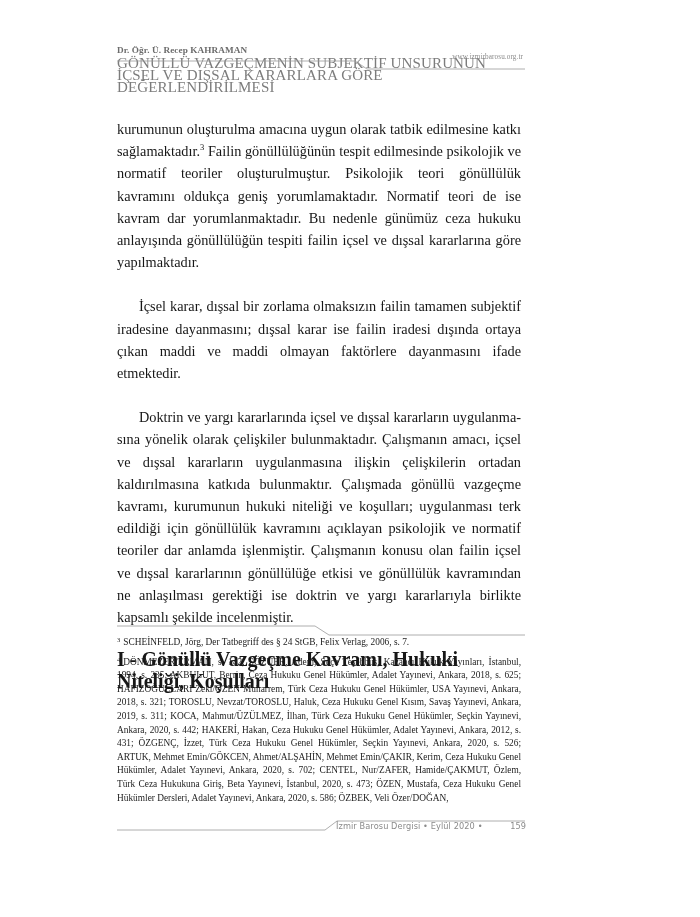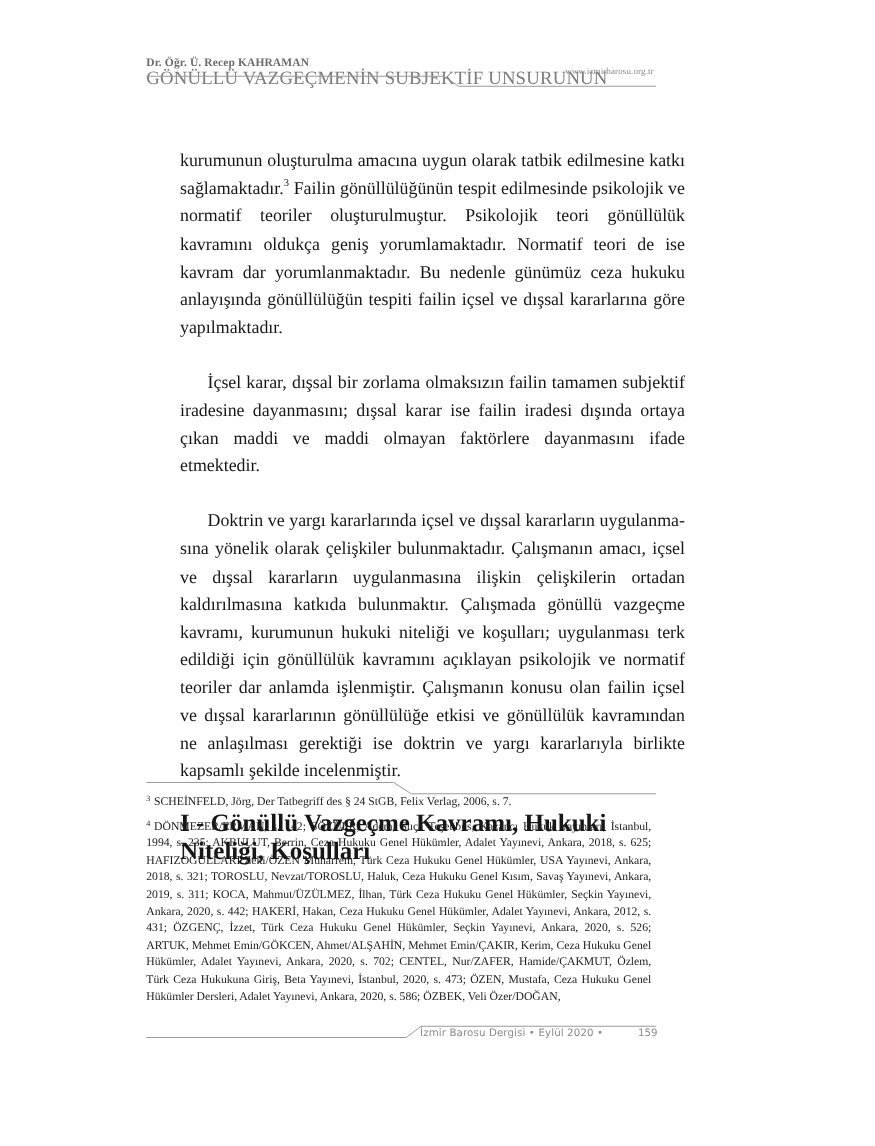--- a/index.html
+++ b/index.html
@@ -62,21 +62,20 @@
     .body-text {
       position: absolute;
       left: 117px;
       top: 118px;
       width: 404px;
       font-family: "Liberation Serif", "DejaVu Serif", serif;
       font-size: 14.3px;
       line-height: 22.2px;
       text-align: justify;
       color: #161616;
-      margin-left: 27px;
     }
     .body-text p {
       margin: 0;
       hyphens: manual;
     }
     .p-first { text-indent: 0; }
     .p-indent { text-indent: 22px; }
     .gap { height: 22px; }
     .gap-sm { height: 20px; }
     sup.fnref {
@@ -154,20 +153,21 @@
 <body>
 
 <div class="page">
 
   <div class="running-header">
     <svg class="rh-line" viewBox="0 0 408 30" width="408" height="30">
       <polyline points="0,17 238,17 250,25 408,25" fill="none" stroke="#9a9a9a" stroke-width="0.8"></polyline>
     </svg>
     <div class="rh-author">Dr. Öğr. Ü. Recep KAHRAMAN</div>
     <div class="rh-title">GÖNÜLLÜ VAZGEÇMENİN SUBJEKTİF UNSURUNUN</div>
+    <div class="rh-title">İÇSEL VE DIŞSAL KARARLARA GÖRE DEĞERLENDİRİLMESİ</div>
     <div class="rh-url">www.izmirbarosu.org.tr</div>
   </div>
 
   <div class="body-text">
     <p class="p-first"><span>kurumunun oluşturulma amacına uygun olarak tatbik edilmesine katkı sağlamaktadır.</span><sup class="fnref">3</sup><span> Failin gönüllülüğünün tespit edilmesinde psikolojik ve normatif teoriler oluşturulmuştur. Psikolojik teori gönüllülük kavramını oldukça geniş yorumlamaktadır. Normatif teori de ise kavram dar yo­rumlanmaktadır. Bu nedenle günümüz ceza hukuku anlayışında gönül­lülüğün tespiti failin içsel ve dışsal kararlarına göre yapılmaktadır.</span></p>
 
     <div class="gap"></div>
 
     <p class="p-indent">İçsel karar, dışsal bir zorlama olmaksızın failin tamamen subjektif iradesine dayanmasını; dışsal karar ise failin iradesi dışında ortaya çıkan maddi ve maddi olmayan faktörlere dayanmasını ifade etmektedir.</p>
 

